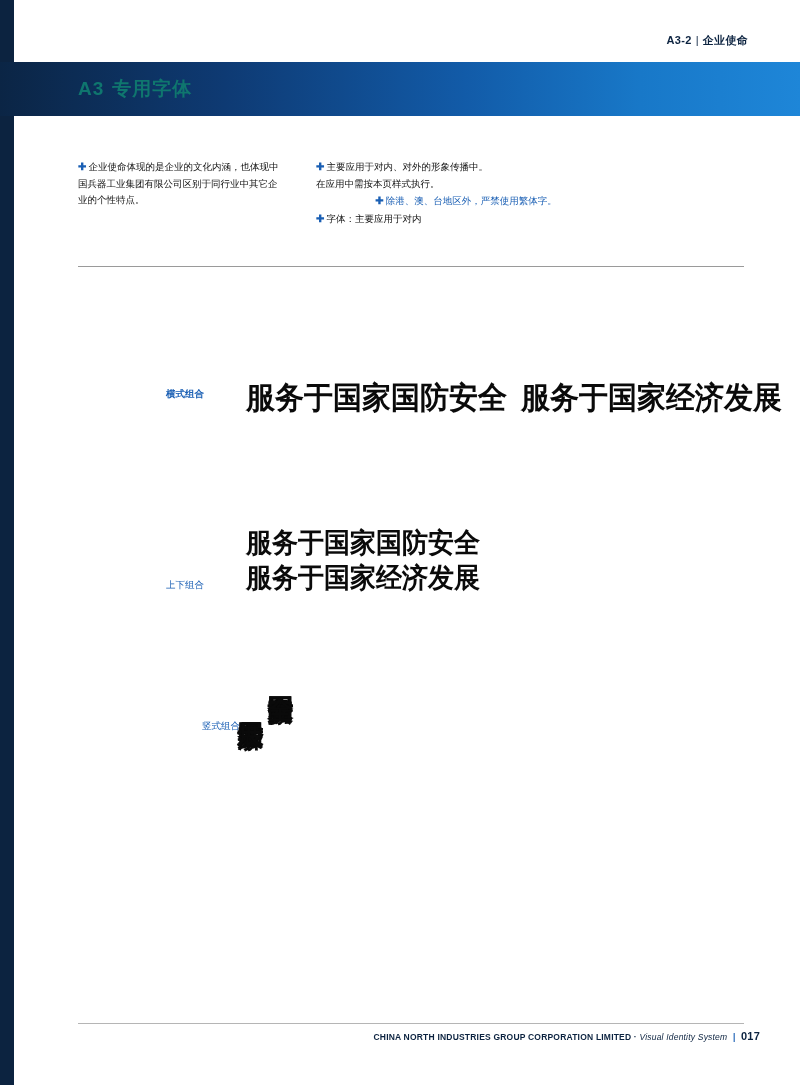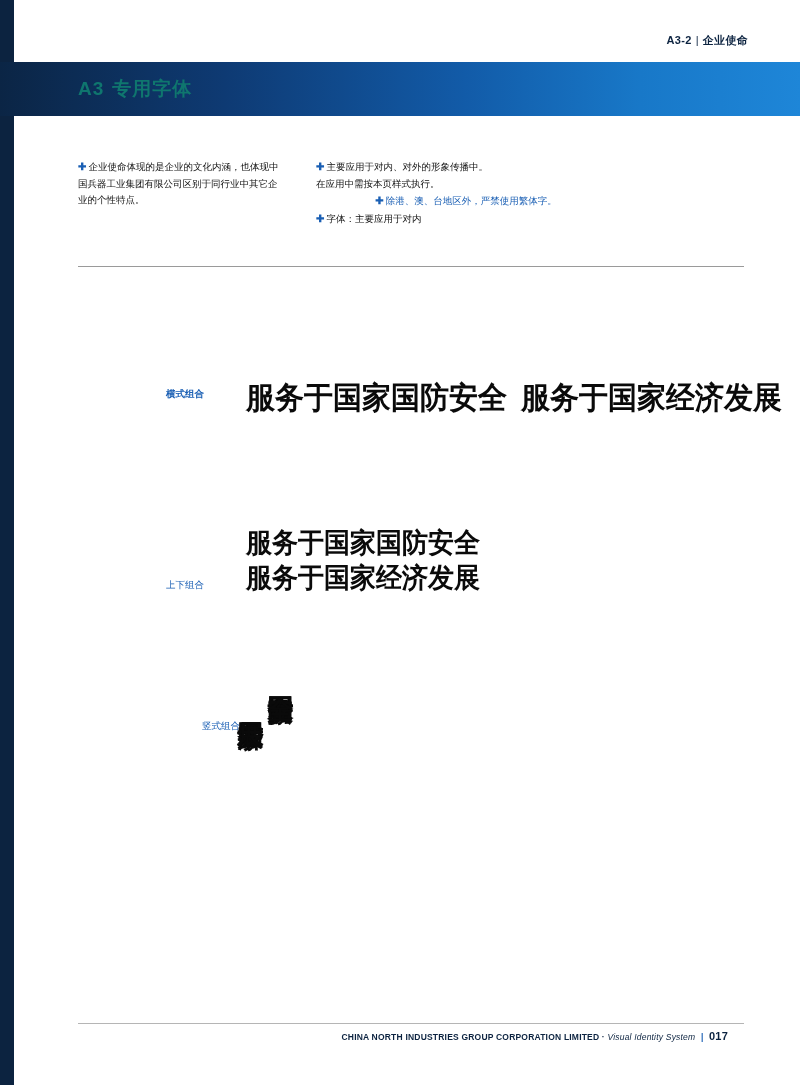--- a/index.html
+++ b/index.html
@@ -164,21 +164,21 @@
     letter-spacing: 0px;
     color: #0a0a0a;
   }
   .vcol-second {
     margin-top: 26px;
   }
 
   
   .footer {
     position: absolute;
-    right: 72px;
+    right: 40px;
     top: 1030px;
     font-size: 8.5px;
     font-weight: bold;
     color: #0c2340;
     white-space: nowrap;
     letter-spacing: 0.2px;
   }
   .footer .sub {
     font-weight: normal;
     font-style: italic;

